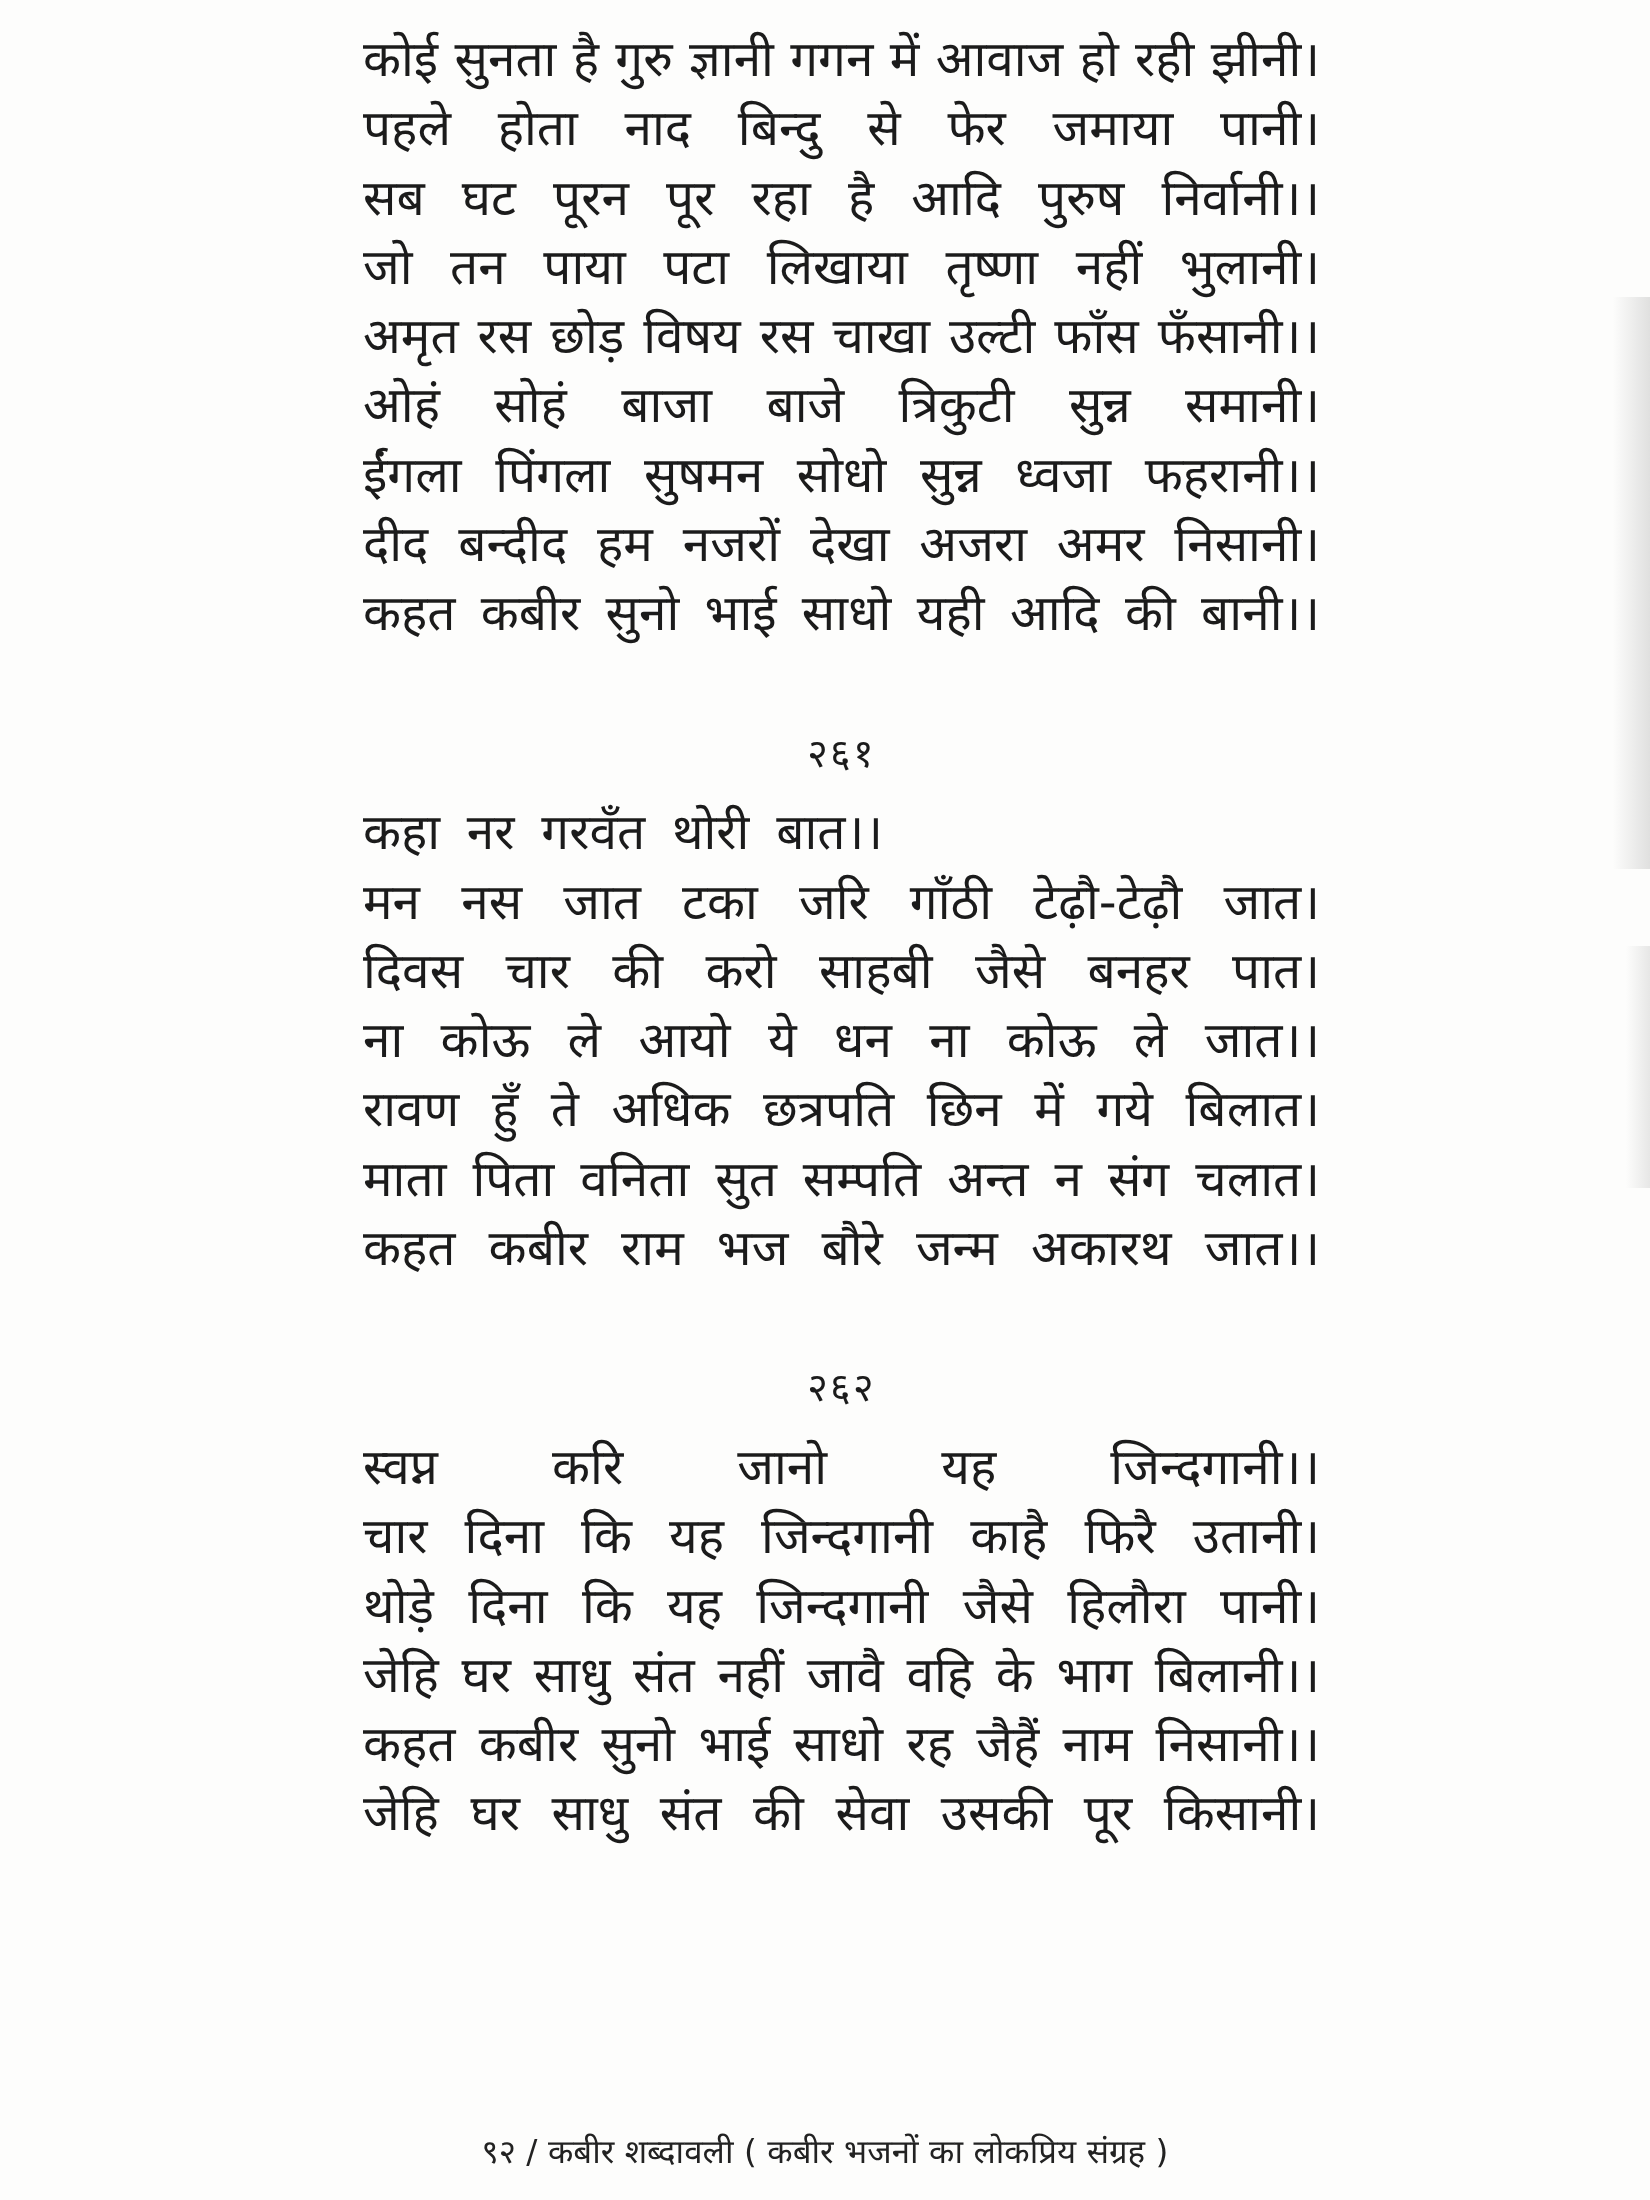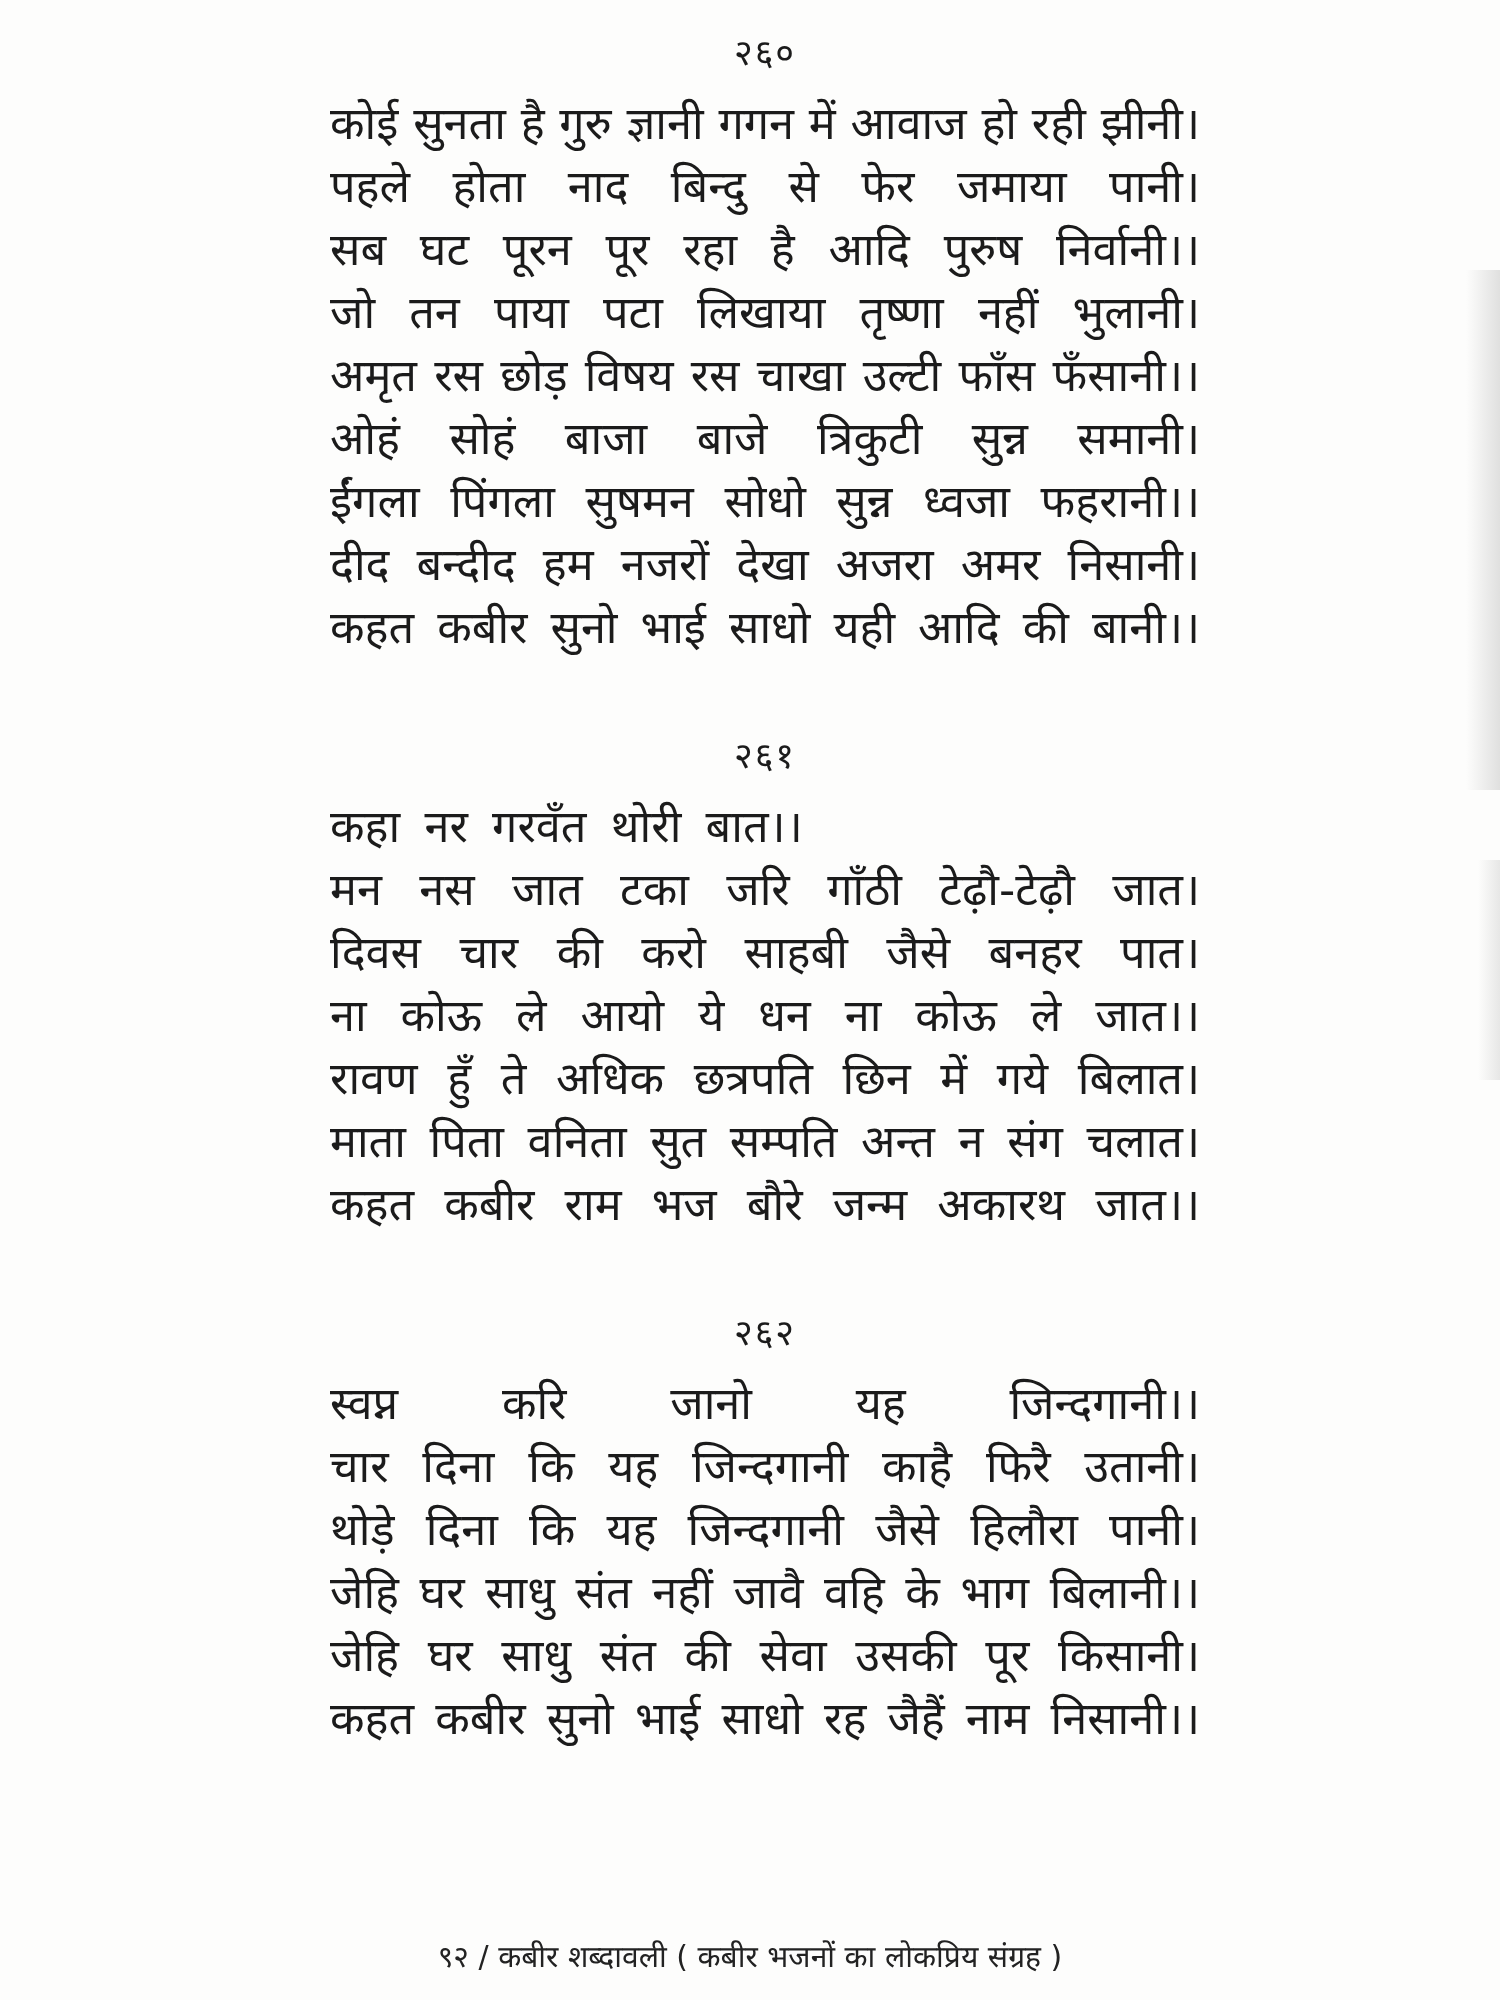--- a/index.html
+++ b/index.html
@@ -77,21 +77,20 @@
     color: #222222;
   }
 </style>
 </head>
 <body>
 
 <div class="page">
   <main class="text-column">
 
     <section class="poem">
-      <h2 class="poem-number">२६०</h2>
       <p class="verse">कोई सुनता है गुरु ज्ञानी गगन में आवाज हो रही झीनी।</p>
       <p class="verse">पहले होता नाद बिन्दु से फेर जमाया पानी।</p>
       <p class="verse">सब घट पूरन पूर रहा है आदि पुरुष निर्वानी।।</p>
       <p class="verse">जो तन पाया पटा लिखाया तृष्णा नहीं भुलानी।</p>
       <p class="verse">अमृत रस छोड़ विषय रस चाखा उल्टी फाँस फँसानी।।</p>
       <p class="verse">ओहं सोहं बाजा बाजे त्रिकुटी सुन्न समानी।</p>
       <p class="verse">ईंगला पिंगला सुषमन सोधो सुन्न ध्वजा फहरानी।।</p>
       <p class="verse">दीद बन्दीद हम नजरों देखा अजरा अमर निसानी।</p>
       <p class="verse">कहत कबीर सुनो भाई साधो यही आदि की बानी।।</p>
     </section>
@@ -106,20 +105,20 @@
       <p class="verse">माता पिता वनिता सुत सम्पति अन्त न संग चलात।</p>
       <p class="verse">कहत कबीर राम भज बौरे जन्म अकारथ जात।।</p>
     </section>
 
     <section class="poem">
       <h2 class="poem-number">२६२</h2>
       <p class="verse">स्वप्न करि जानो यह जिन्दगानी।।</p>
       <p class="verse">चार दिना कि यह जिन्दगानी काहै फिरै उतानी।</p>
       <p class="verse">थोड़े दिना कि यह जिन्दगानी जैसे हिलौरा पानी।</p>
       <p class="verse">जेहि घर साधु संत नहीं जावै वहि के भाग बिलानी।।</p>
+      <p class="verse">कहत कबीर सुनो भाई साधो रह जैहैं नाम निसानी।।</p>
       <p class="verse">जेहि घर साधु संत की सेवा उसकी पूर किसानी।</p>
-      <p class="verse">कहत कबीर सुनो भाई साधो रह जैहैं नाम निसानी।।</p>
     </section>
 
   </main>
 
   <footer class="page-footer">९२ / कबीर शब्दावली ( कबीर भजनों का लोकप्रिय संग्रह )</footer>
 </div>
 
 </body></html>

